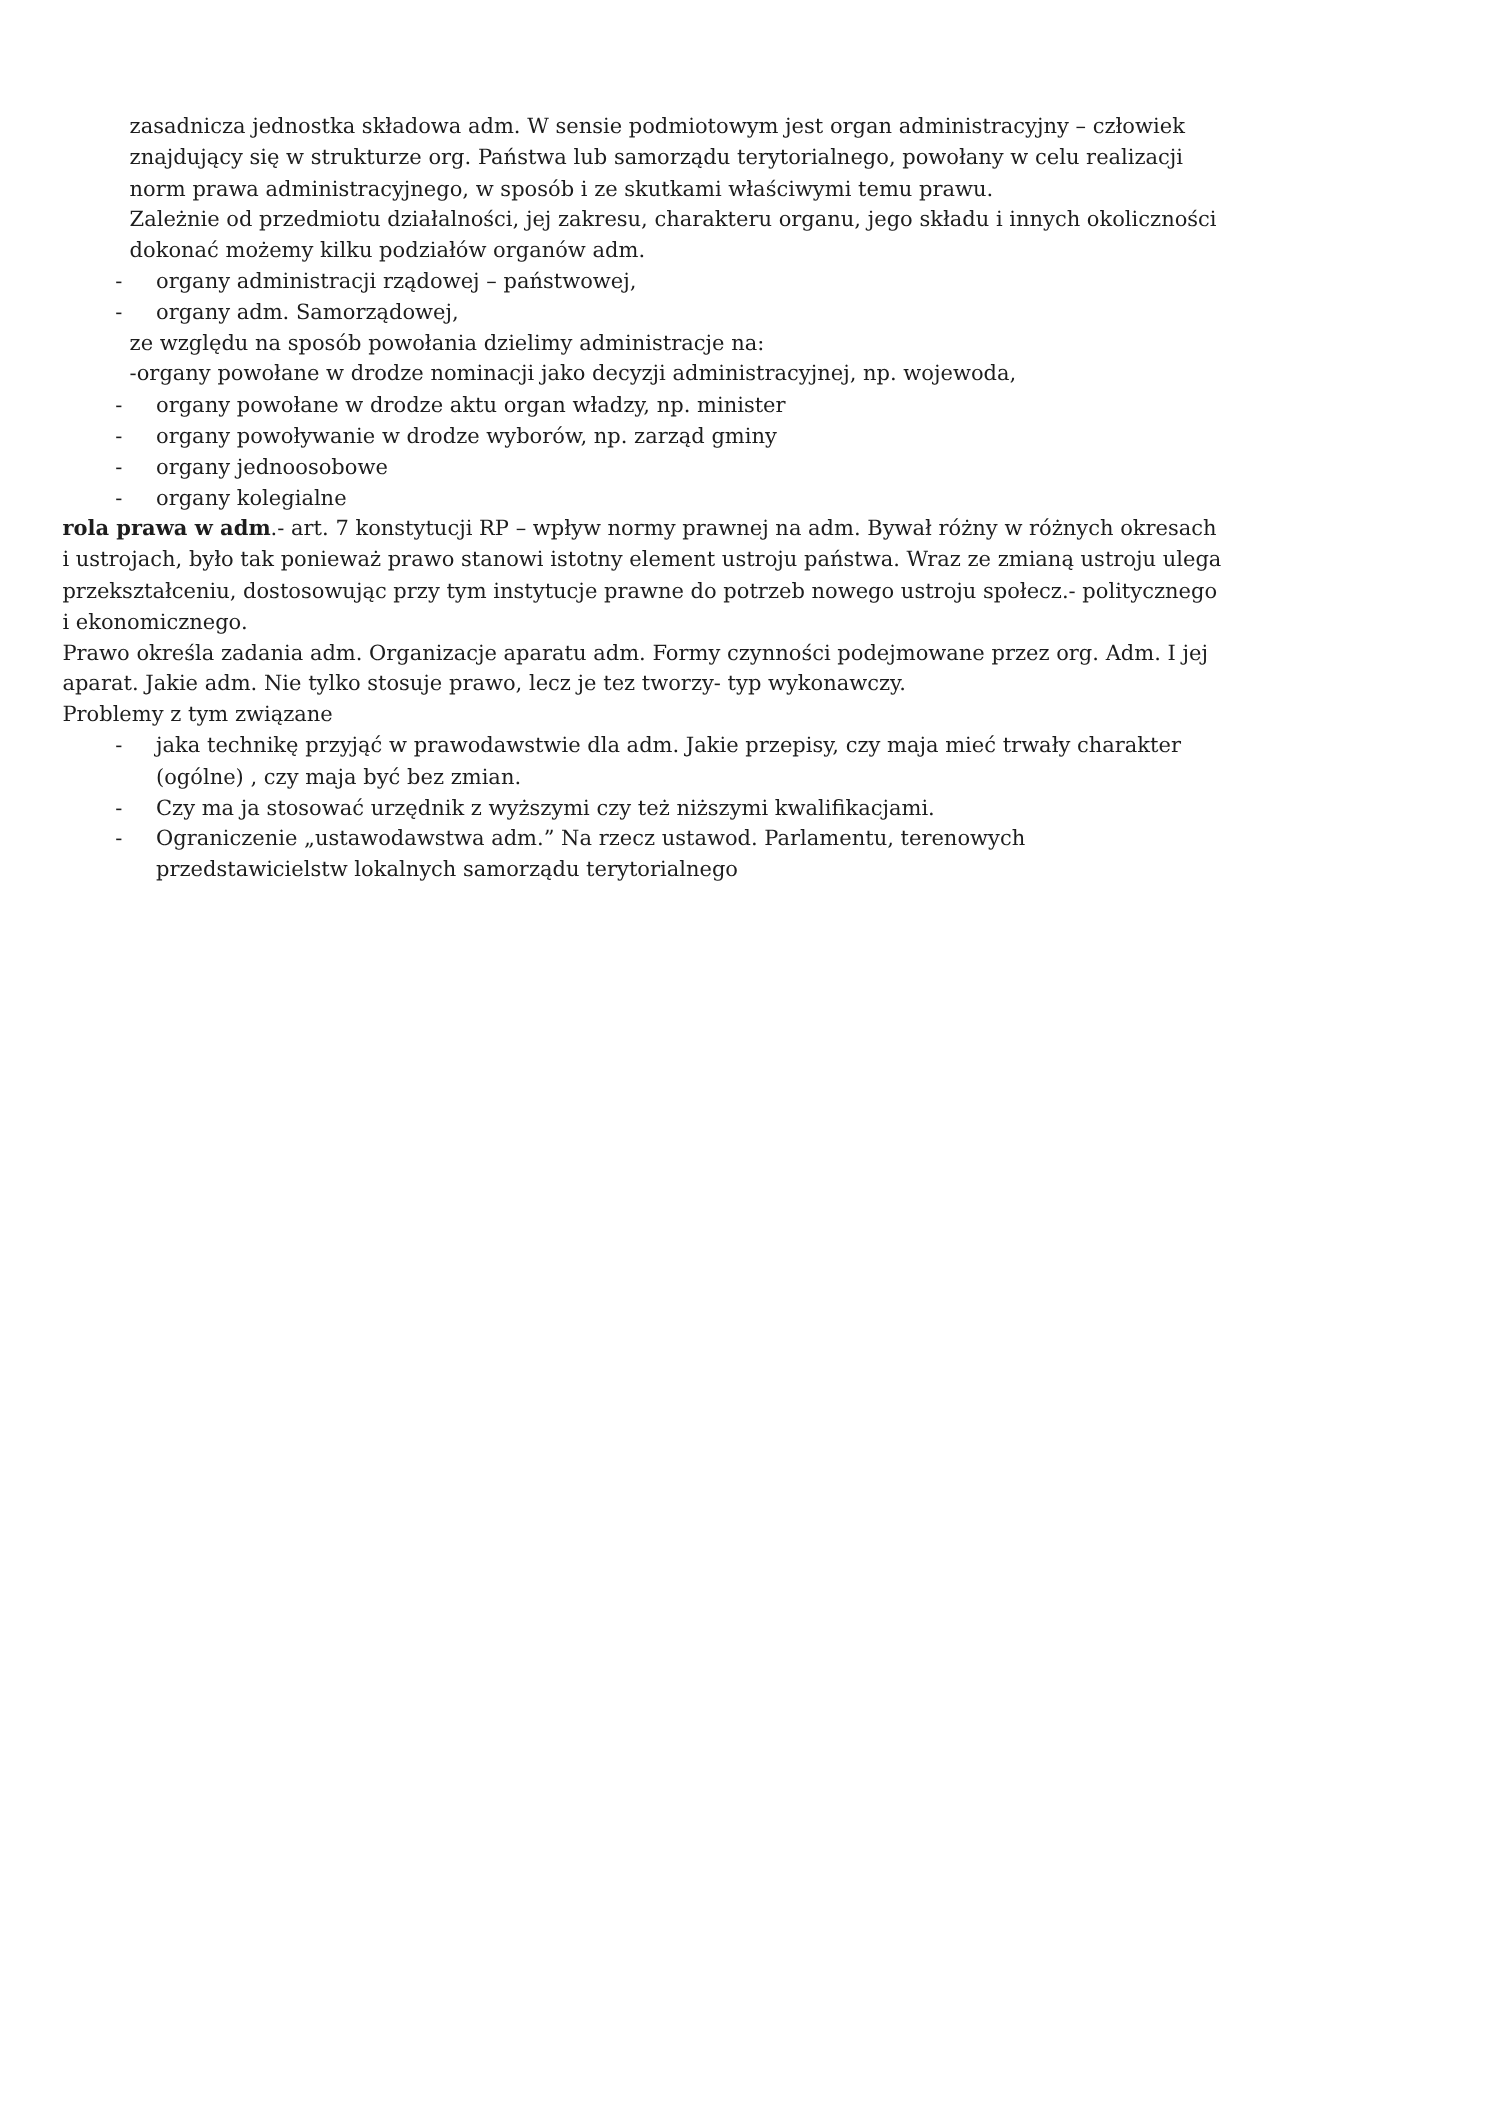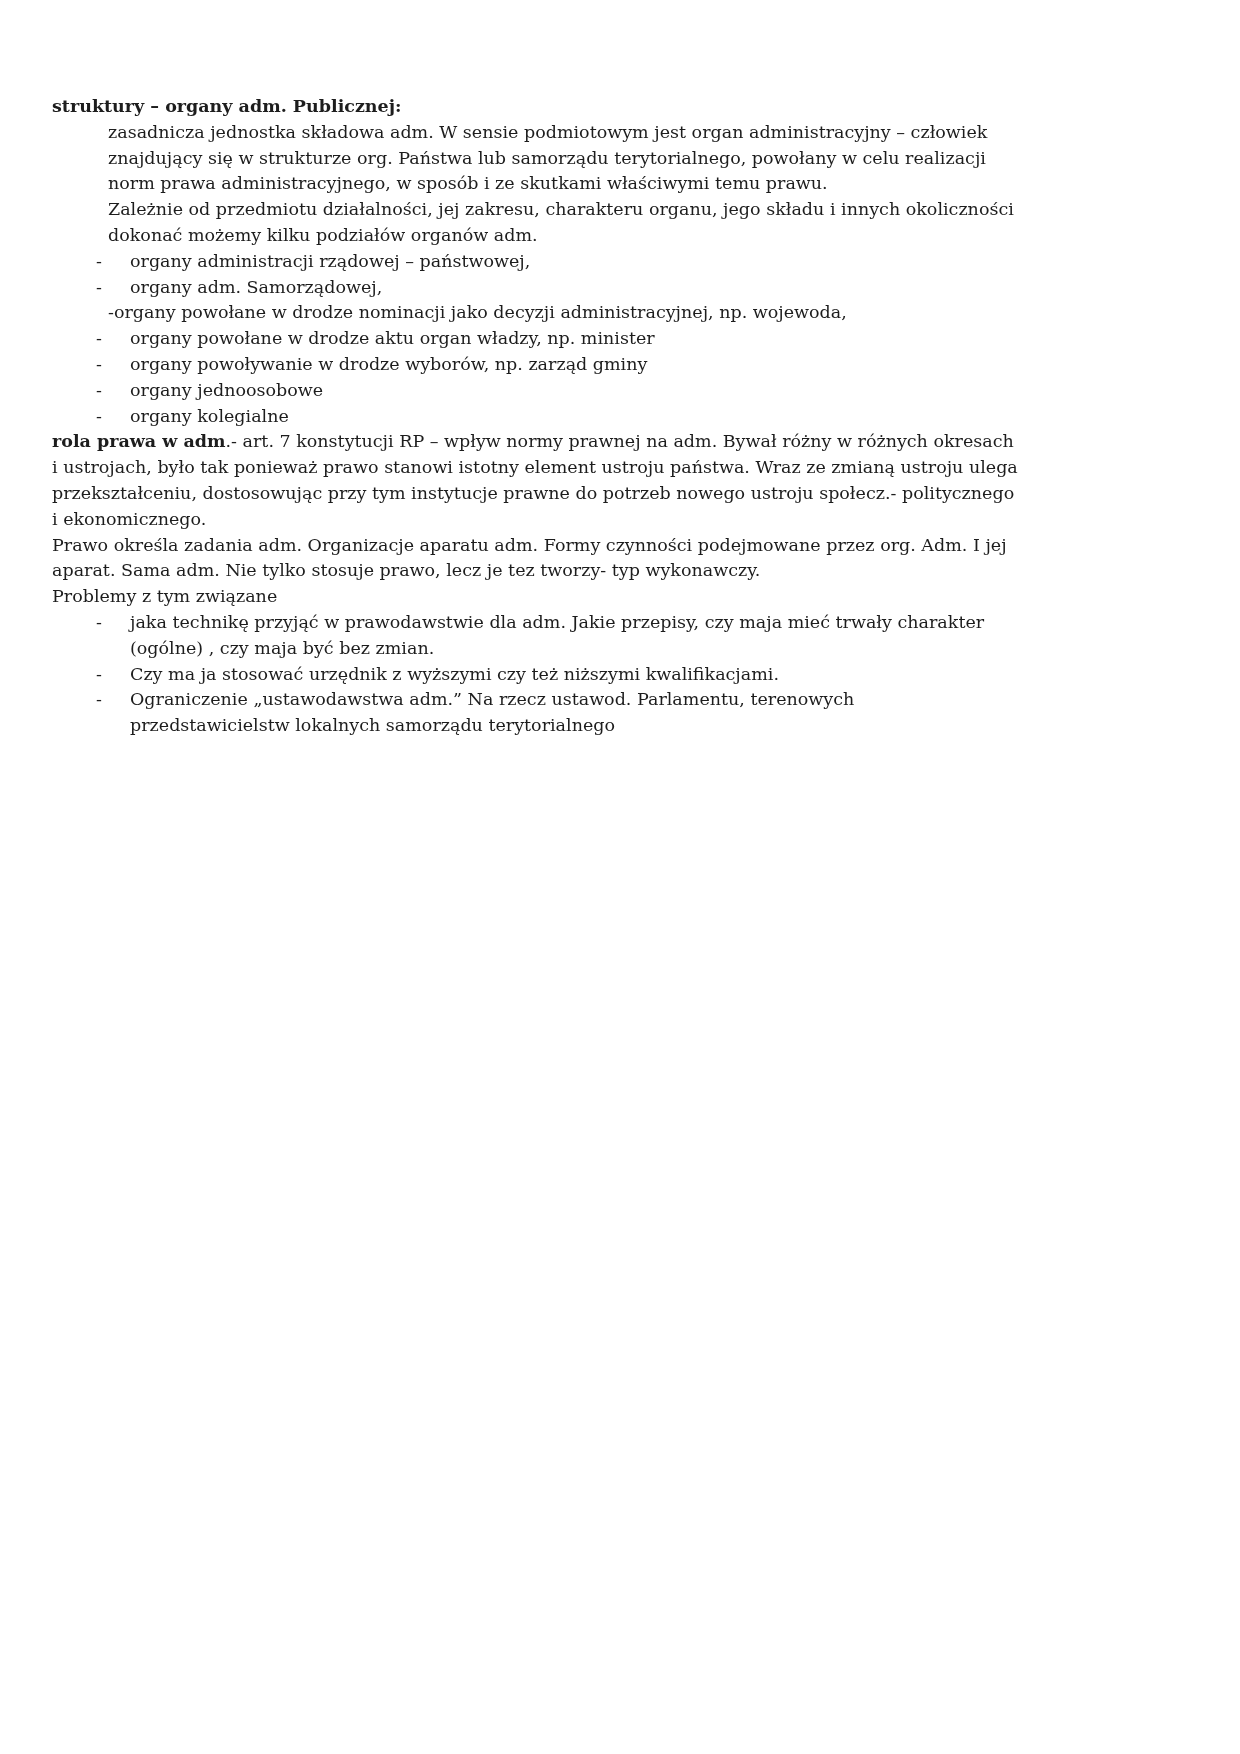--- a/index.html
+++ b/index.html
@@ -38,37 +38,37 @@
   }
   .dash-item .dash-text {
     flex: 1 1 auto;
   }
 </style>
 </head>
 <body>
 
 <div class="page">
 
-  <p class="p"><span class="bold">struktury – organy adm. Publicznej:</span></p>
 
   <p class="p indent1">zasadnicza jednostka składowa adm. W sensie podmiotowym jest organ administracyjny – człowiek znajdujący się w strukturze org. Państwa lub samorządu terytorialnego, powołany w celu realizacji norm prawa administracyjnego, w sposób i ze skutkami właściwymi temu prawu.</p>
 
   <p class="p indent1">Zależnie od przedmiotu działalności, jej zakresu, charakteru organu, jego składu i innych okoliczności dokonać możemy kilku podziałów organów adm.</p>
 
 
   <div class="dash-item">
     <span class="dash">-</span>
     <span class="dash-text">organy administracji rządowej – państwowej,</span>
   </div>
 
   <div class="dash-item">
     <span class="dash">-</span>
     <span class="dash-text">organy adm. Samorządowej,</span>
   </div>
 
+  <p class="p indent1">ze względu na sposób powołania dzielimy administracje na:</p>
 
   <p class="p indent1">-organy powołane w drodze nominacji jako decyzji administracyjnej, np. wojewoda,</p>
 
   <div class="dash-item">
     <span class="dash">-</span>
     <span class="dash-text">organy powołane w drodze aktu organ władzy, np. minister</span>
   </div>
 
   <div class="dash-item">
     <span class="dash">-</span>
@@ -81,21 +81,21 @@
     <span class="dash-text">organy jednoosobowe</span>
   </div>
 
   <div class="dash-item">
     <span class="dash">-</span>
     <span class="dash-text">organy kolegialne</span>
   </div>
 
   <p class="p"><span class="bold">rola prawa w adm</span><span>.- art. 7 konstytucji RP – wpływ normy prawnej na adm. Bywał różny w różnych okresach i ustrojach, było tak ponieważ prawo stanowi istotny element ustroju państwa. Wraz ze zmianą ustroju ulega przekształceniu, dostosowując przy tym instytucje prawne do potrzeb nowego ustroju społecz.- politycznego i ekonomicznego.</span></p>
 
-  <p class="p">Prawo określa zadania adm. Organizacje aparatu adm. Formy czynności podejmowane przez org. Adm. I jej aparat. Sama adm. Nie tylko stosuje prawo, lecz je tez tworzy- typ wykonawczy.</p>
+  <p class="p">Prawo określa zadania adm. Organizacje aparatu adm. Formy czynności podejmowane przez org. Adm. I jej aparat. Jakie adm. Nie tylko stosuje prawo, lecz je tez tworzy- typ wykonawczy.</p>
 
   <p class="p">Problemy z tym związane</p>
 
 
   <div class="dash-item">
     <span class="dash">-</span>
     <span class="dash-text">jaka technikę przyjąć w prawodawstwie dla adm. Jakie przepisy, czy maja mieć trwały charakter (ogólne) , czy maja być bez zmian.</span>
   </div>
 
   <div class="dash-item">

